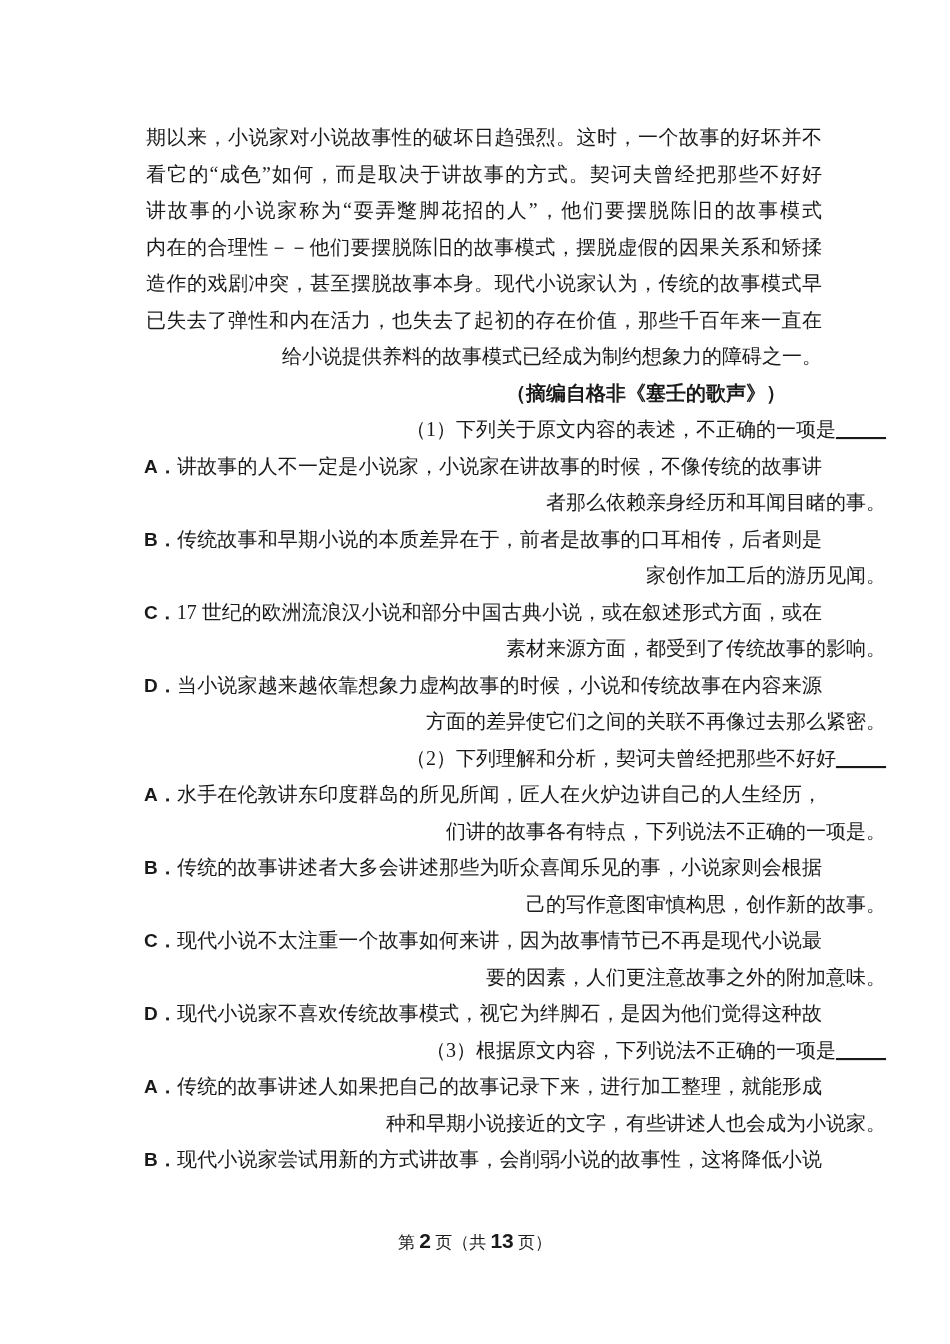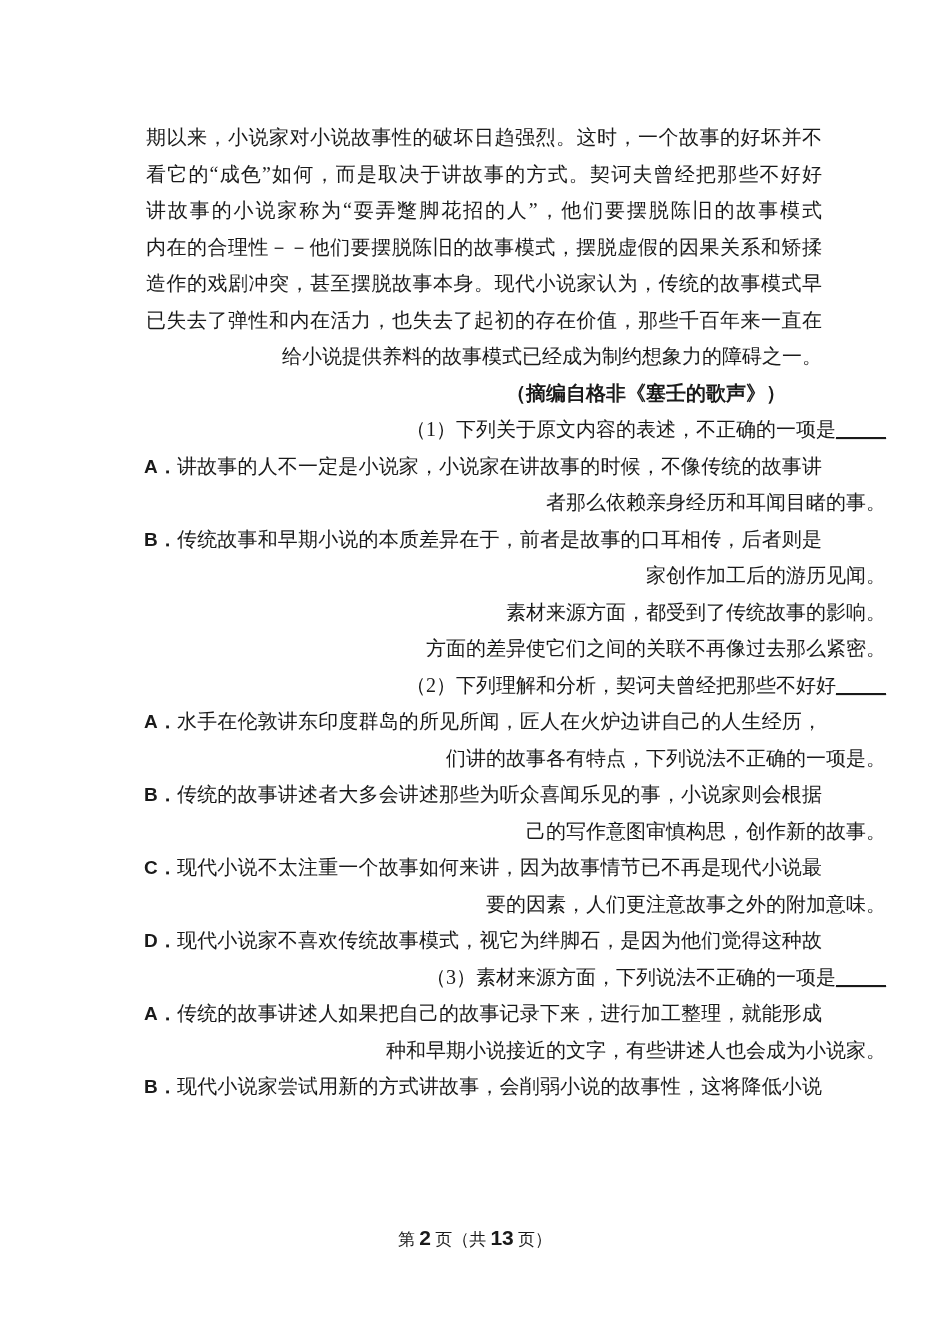--- a/index.html
+++ b/index.html
@@ -48,21 +48,21 @@
     font-size: 19px;
   }
   .q-blank { letter-spacing: 0; text-decoration: underline; }
   .footer {
     position: absolute;
     top: 1224px;
     left: 0;
     width: 950px;
     text-align: center;
     font-size: 17px;
-    line-height: 28px;
+    line-height: 34px;
   }
   .footer .num {
     font-family: "Liberation Sans", "DejaVu Sans", sans-serif;
     font-weight: bold;
     font-size: 21px;
   }
 </style>
 </head>
 <body>
 
@@ -82,42 +82,44 @@
 
     <div>
       <div class="line stem"><span>（1）</span><span>下列关于原文内容的表述，不正确的一项是</span><span class="q-blank">_____</span></div>
 
       <div class="line opt fill"><span class="opt-label">A．</span><span>讲故事的人不一定是小说家，小说家在讲故事的时候，不像传统的故事讲述</span></div>
       <div class="line cont">者那么依赖亲身经历和耳闻目睹的事。</div>
 
       <div class="line opt fill"><span class="opt-label">B．</span><span>传统故事和早期小说的本质差异在于，前者是故事的口耳相传，后者则是作</span></div>
       <div class="line cont">家创作加工后的游历见闻。</div>
 
+      <div class="line opt fill"><span class="opt-label">C．</span><span>17 世纪的欧洲流浪汉小说和部分中国古典小说，或在叙述形式方面，或在</span></div>
       <div class="line cont">素材来源方面，都受到了传统故事的影响。</div>
 
+      <div class="line opt fill"><span class="opt-label">D．</span><span>当小说家越来越依靠想象力虚构故事的时候，小说和传统故事在内容来源</span></div>
       <div class="line cont">方面的差异使它们之间的关联不再像过去那么紧密。</div>
     </div>
 
     <div>
       <div class="line stem"><span>（2）</span><span>下列理解和分析，契诃夫曾经把那些不好好</span><span class="q-blank">_____</span></div>
 
       <div class="line opt fill"><span class="opt-label">A．</span><span>水手在伦敦讲东印度群岛的所见所闻，匠人在火炉边讲自己的人生经历，他</span></div>
       <div class="line cont">们讲的故事各有特点，下列说法不正确的一项是。</div>
 
       <div class="line opt fill"><span class="opt-label">B．</span><span>传统的故事讲述者大多会讲述那些为听众喜闻乐见的事，小说家则会根据自</span></div>
       <div class="line cont">己的写作意图审慎构思，创作新的故事。</div>
 
       <div class="line opt fill"><span class="opt-label">C．</span><span>现代小说不太注重一个故事如何来讲，因为故事情节已不再是现代小说最重</span></div>
       <div class="line cont">要的因素，人们更注意故事之外的附加意味。</div>
 
       <div class="line opt fill"><span class="opt-label">D．</span><span>现代小说家不喜欢传统故事模式，视它为绊脚石，是因为他们觉得这种故</span></div>
     </div>
 
     <div>
-      <div class="line stem"><span>（3）</span><span>素材来源方面，下列说法不正确的一项是</span><span class="q-blank">_____</span></div>
+      <div class="line stem"><span>（3）</span><span>根据原文内容，下列说法不正确的一项是</span><span class="q-blank">_____</span></div>
 
       <div class="line opt fill"><span class="opt-label">A．</span><span>传统的故事讲述人如果把自己的故事记录下来，进行加工整理，就能形成一</span></div>
       <div class="line cont">种和早期小说接近的文字，有些讲述人也会成为小说家。</div>
 
       <div class="line opt fill"><span class="opt-label">B．</span><span>现代小说家尝试用新的方式讲故事，会削弱小说的故事性，这将降低小说对</span></div>
     </div>
 
   </div>
 
   <div class="footer"><span>第 </span><span class="num">2</span><span> 页（共 </span><span class="num">13</span><span> 页）</span></div>

